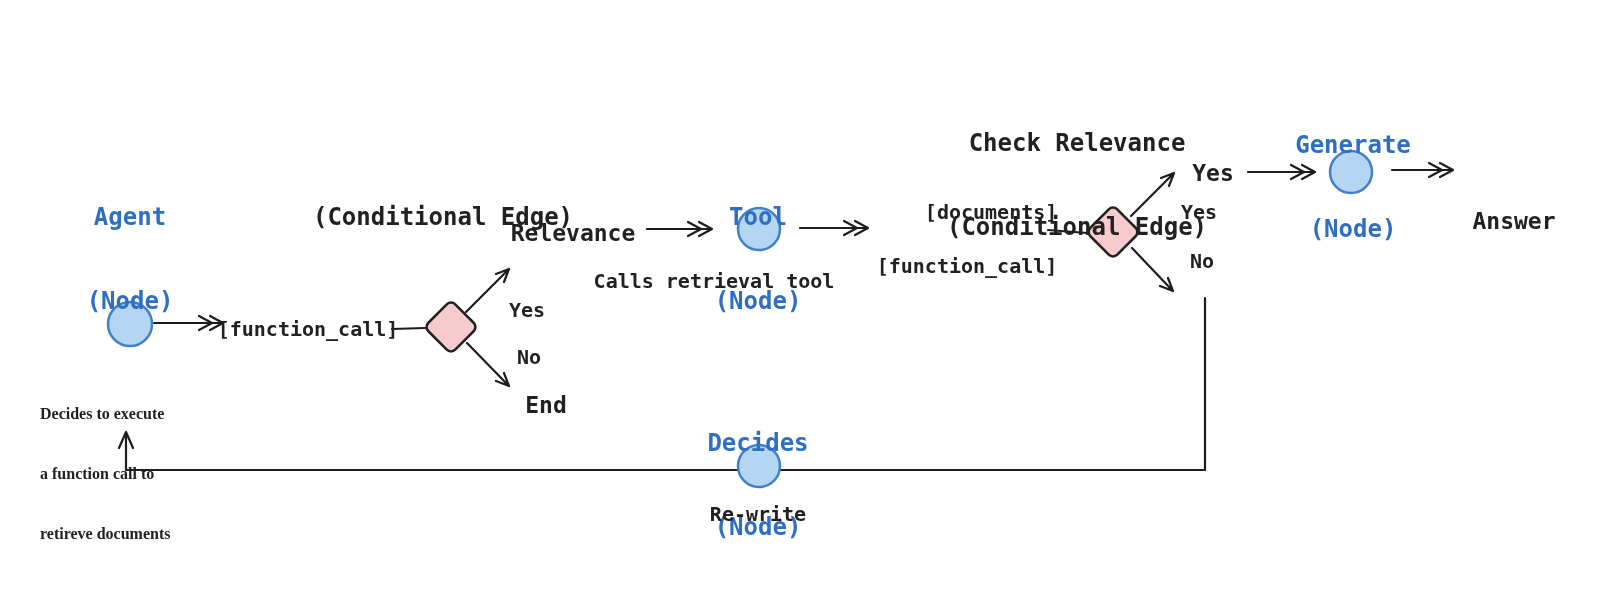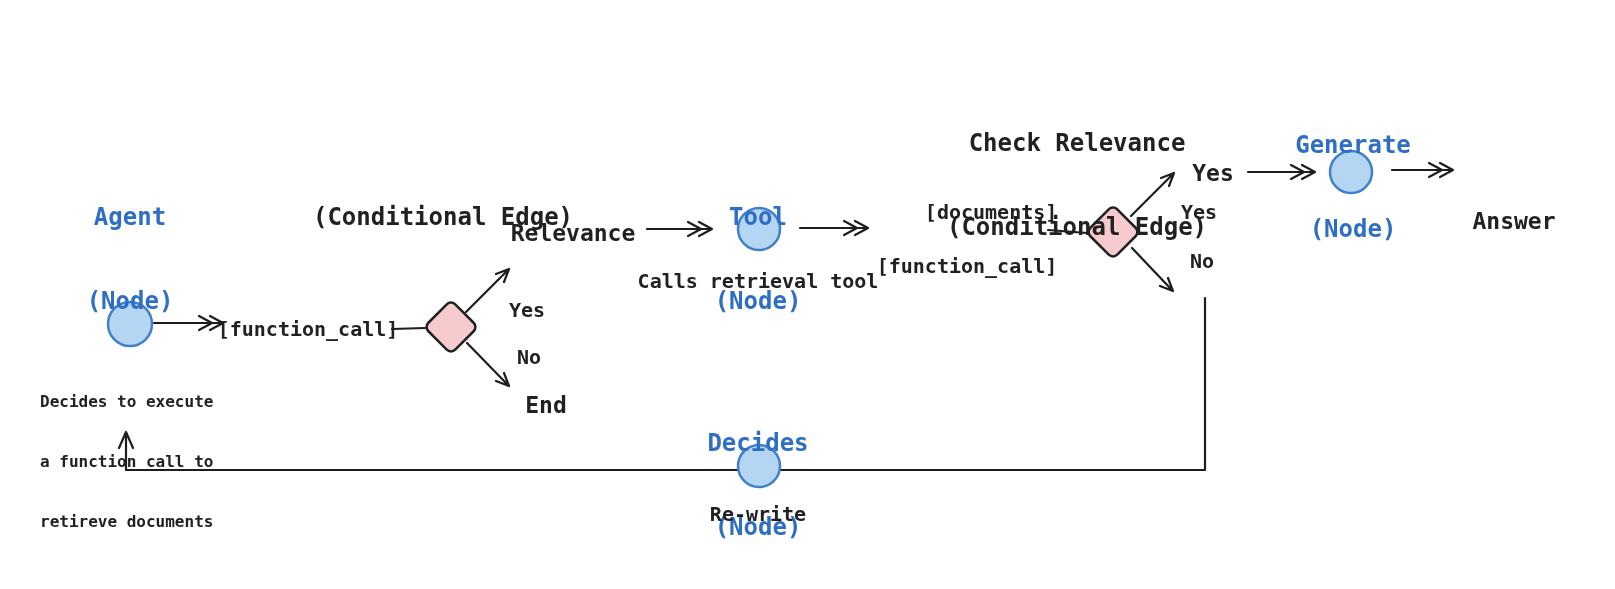--- a/index.html
+++ b/index.html
@@ -126,33 +126,33 @@
     <div>(Node)</div>
   </div>
 
   <div class="hdr blue" style="left:758px; top:373px;">
     <div>Decides</div>
     <div>(Node)</div>
   </div>
 
   <div class="lbl small" style="left:308px; top:329px;">[function_call]</div>
 
-  <div class="desc" style="left:40px; top:352px;">
+  <div class="desc" style="left:40px; top:364px;font-family:Liberation Serif, serif;">
     <div>Decides to execute</div>
     <div>a function call to</div>
     <div>retireve documents</div>
   </div>
 
   <div class="lbl small" style="left:527px; top:310px;">Yes</div>
   <div class="lbl small" style="left:529px; top:357px;">No</div>
 
   <div class="lbl big" style="left:573px; top:233px;">Relevance</div>
   <div class="lbl big" style="left:546px; top:405px;">End</div>
 
-  <div class="lbl small" style="left:758px; top:281px;">Calls retrieval tool</div>
+  <div class="lbl small" style="left:714px; top:281px;">Calls retrieval tool</div>
 
   <div class="lbl small" style="left:967px; top:239px;">
     <div>[documents]</div>
     <div>[function_call]</div>
   </div>
 
   <div class="lbl big" style="left:1213px; top:173px;">Yes</div>
   <div class="lbl small" style="left:1199px; top:212px;">Yes</div>
   <div class="lbl small" style="left:1202px; top:261px;">No</div>
 

